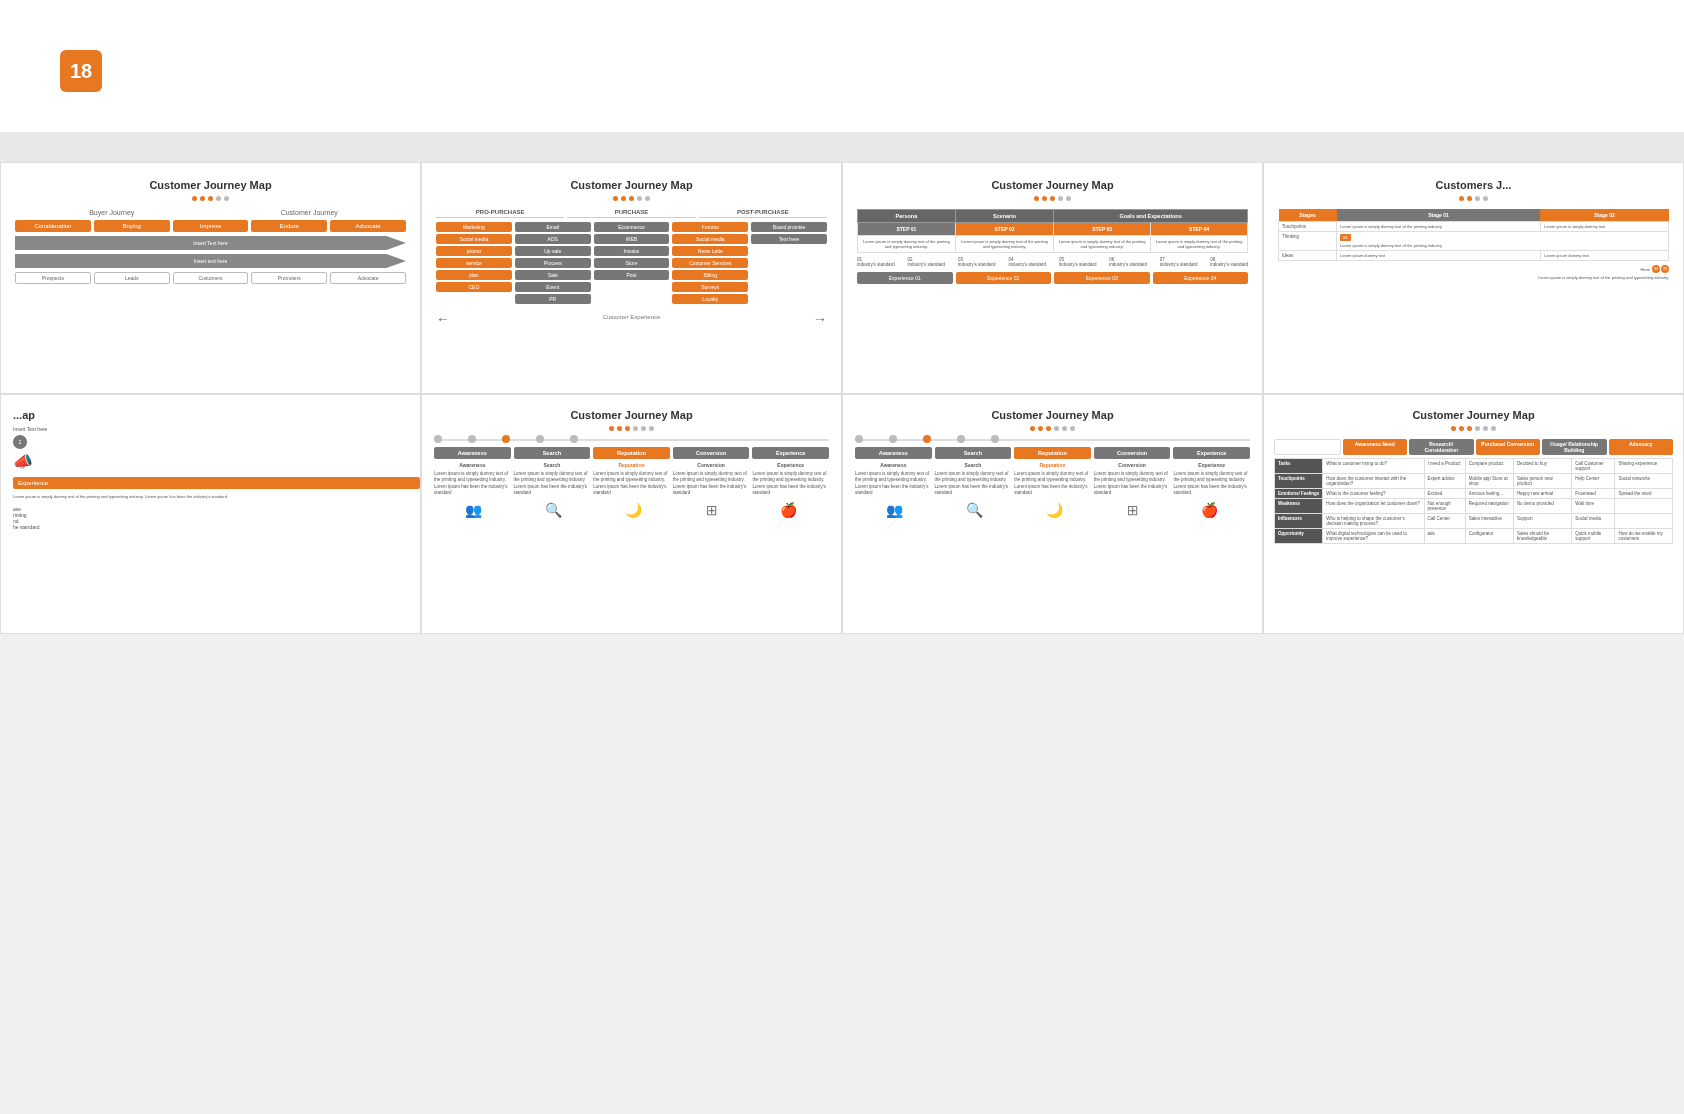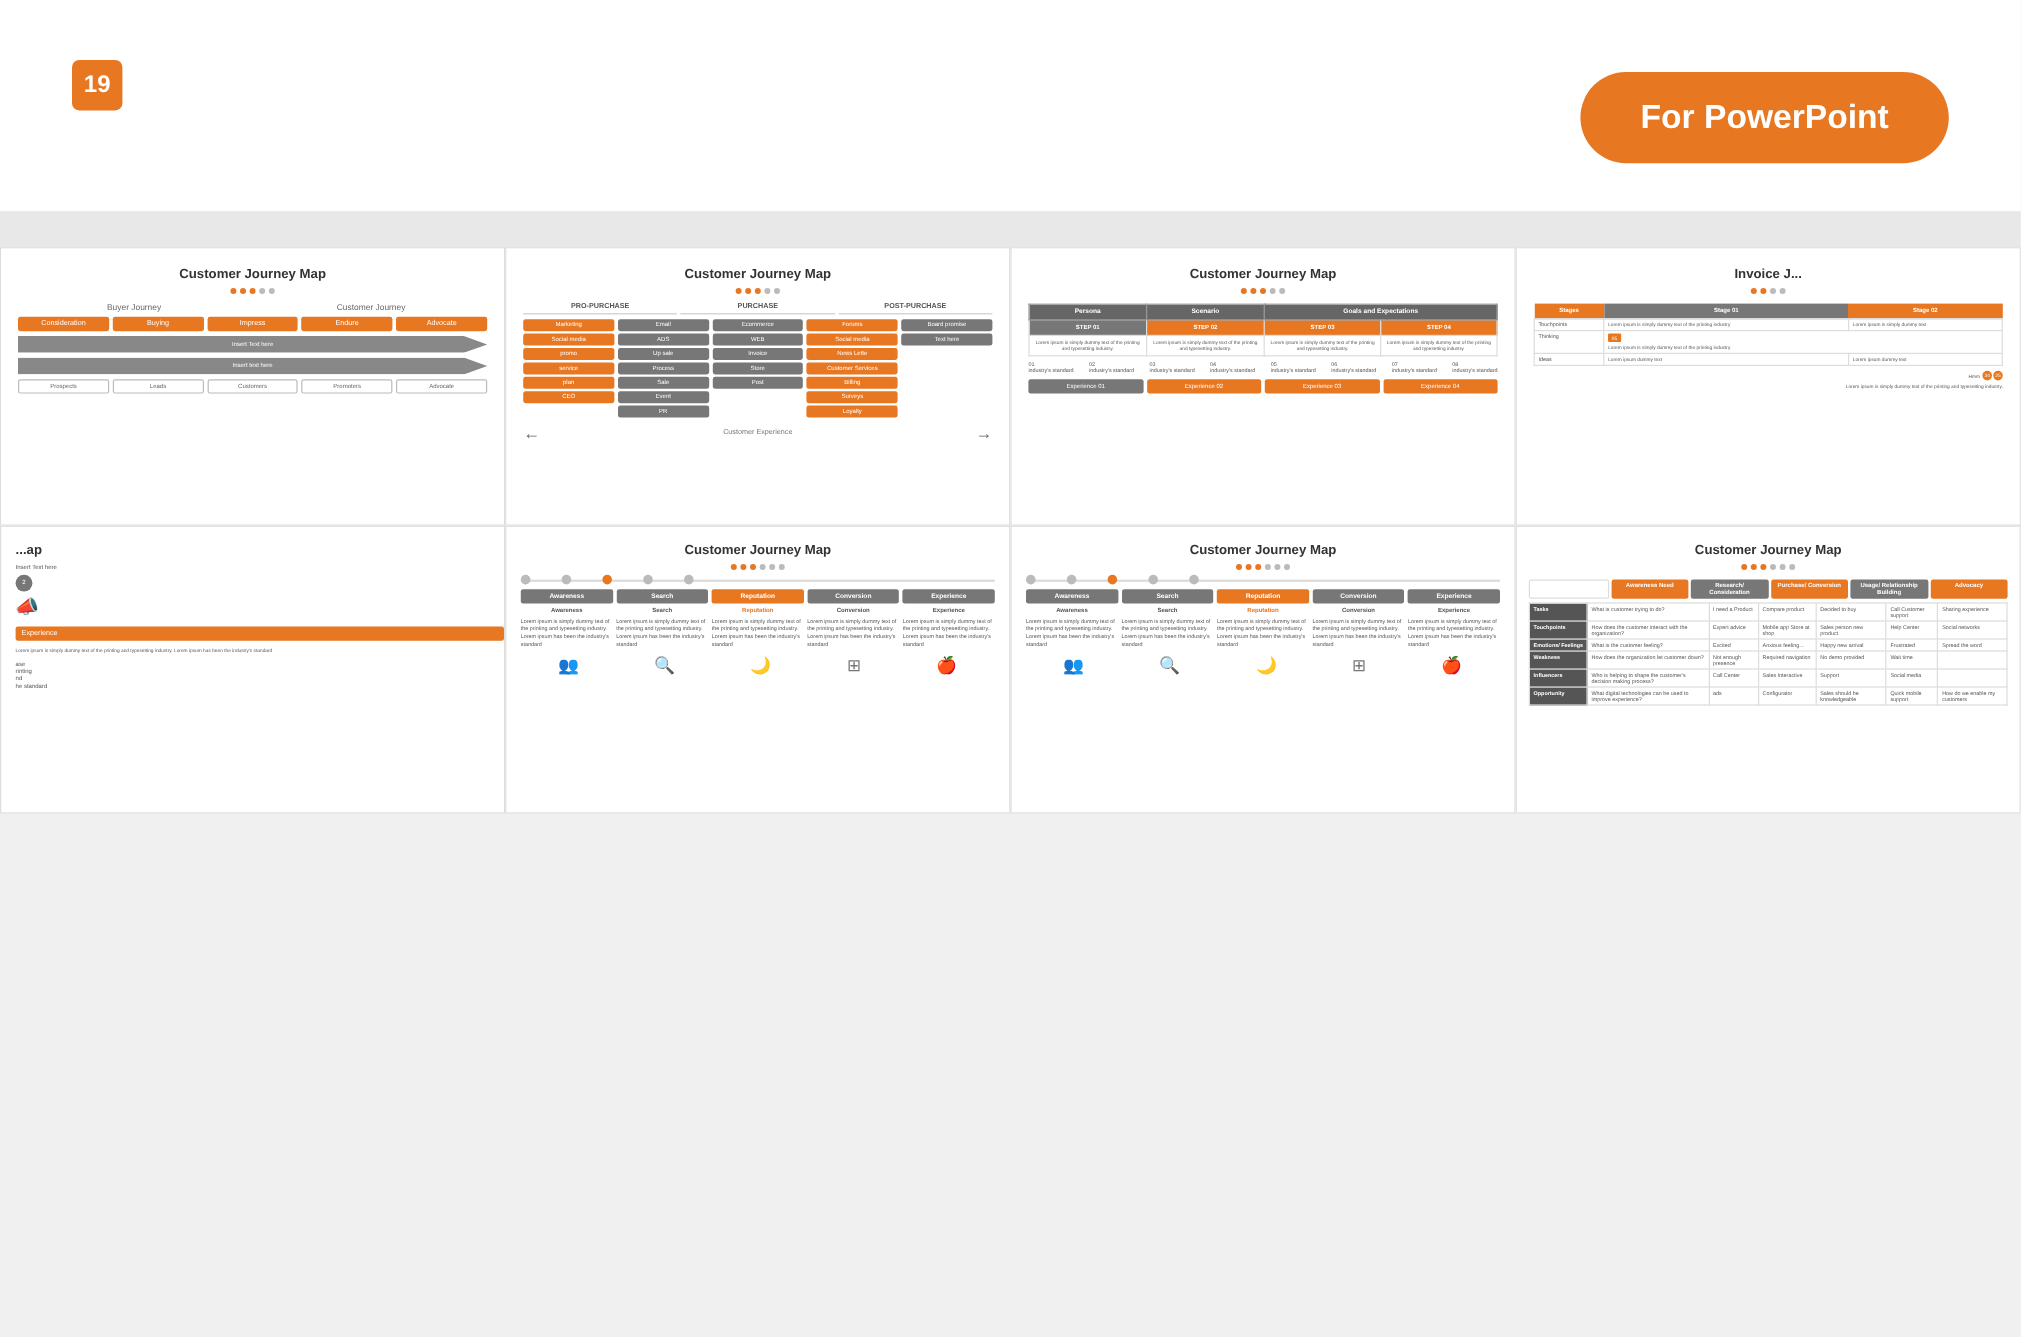--- a/index.html
+++ b/index.html
@@ -411,24 +411,23 @@
       font-weight: 700;
       white-space: nowrap;
     }
   </style>
 </head>
 <body>
 
 <div class="header-section">
   <div class="header-left">
     <div class="subtitle-row">
-      <div class="badge-18">19</div>
+      <div class="badge-18">18</div>
     </div>
   </div>
-  <button class="for-powerpoint-btn">For PowerPoint</button>
 </div>
 
 <div class="grid-section">
 
   <div class="slides-grid">
 
     <div class="slide-card">
       <div class="slide-inner">
         <div class="slide-title">Customer Journey Map</div>
         <div class="dots-row">
@@ -574,21 +573,21 @@
           <div class="s3-exp-box gray">Experience 01</div>
           <div class="s3-exp-box">Experience 02</div>
           <div class="s3-exp-box">Experience 03</div>
           <div class="s3-exp-box">Experience 04</div>
         </div>
       </div>
     </div>
 
     <div class="slide-card">
       <div class="slide-inner">
-        <div class="slide-title">Invoice J...</div>
+        <div class="slide-title">Customers J...</div>
         <div class="dots-row">
           <div class="dot"></div>
           <div class="dot"></div>
           <div class="dot gray"></div>
           <div class="dot gray"></div>
         </div>
         <table class="s4-table">
           <thead>
             <tr>
               <th>Stages</th>

